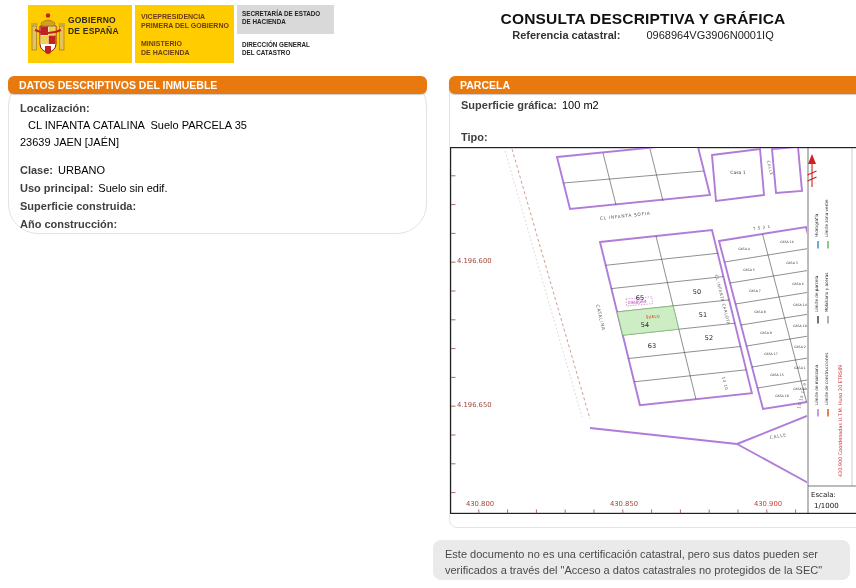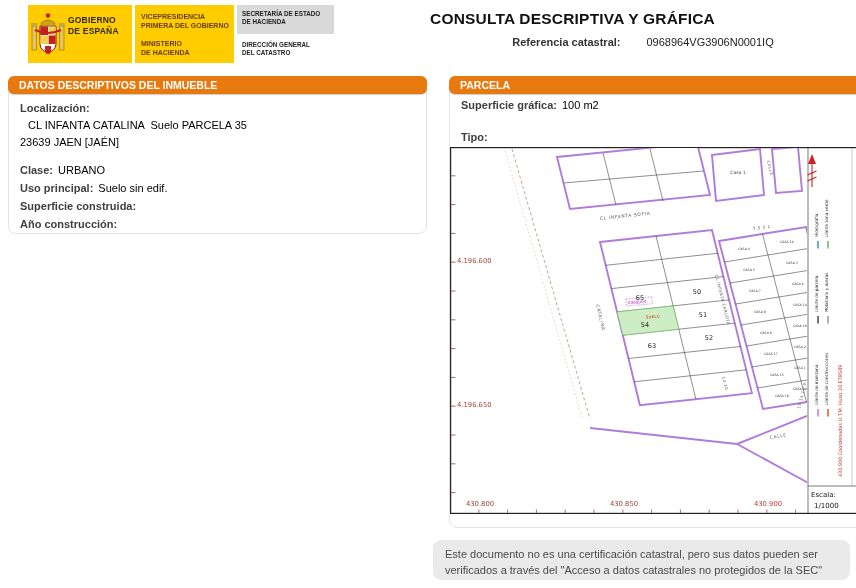--- a/index.html
+++ b/index.html
@@ -14,32 +14,32 @@
   .ybox2{left:107px;top:0;width:99px;height:58px;}
   .gobierno{position:absolute;left:40px;top:10px;font-size:8.5px;font-weight:bold;
             color:#2e2a20;line-height:11px;letter-spacing:.2px;}
   .vice{position:absolute;left:6px;top:7px;font-size:7px;font-weight:bold;color:#6a3b14;line-height:9px;}
   .mini{position:absolute;left:6px;top:34px;font-size:7px;font-weight:bold;color:#6a3b14;line-height:9px;}
   .gbox{position:absolute;left:209px;top:0;width:97px;height:29px;background:#d9d9d9;}
   .sec{position:absolute;left:5px;top:5px;font-size:6.3px;color:#222;line-height:8px;font-weight:bold;}
   .dir{position:absolute;left:214px;top:36px;font-size:6.3px;color:#222;line-height:8px;font-weight:bold;}
 
   
-  .titleblock{left:430px;top:8px;width:426px;}
+  .titleblock{left:430px;top:8px;width:426px;text-align:center;}
   .title{font-size:15.5px;font-weight:bold;color:#111;line-height:21px;letter-spacing:.2px;}
-  .refrow{margin-top:7px;font-size:11px;display:flex;justify-content:center;gap:26px;}
+  .refrow{font-size:11px;display:flex;justify-content:center;gap:26px;}
   .reflabel{font-weight:bold;color:#333;}
   .refvalue{color:#222;}
 
   
   .panel{border:1px solid #e3e3e3;border-radius:8px;background:#fff;}
   .orange-bar{position:absolute;left:-1px;top:-1px;right:-1px;height:12px;background:#e8790f;
       color:#fff;font-weight:bold;font-size:10.5px;border-radius:6px;padding:3px 0 3px 11px;
       box-shadow:0 1px 1px rgba(0,0,0,.2);}
-  .datos{left:8px;top:76px;width:417px;height:156px;}
+  .datos{left:8px;top:76px;width:417px;height:156px;border-radius:30px;}
   .parcela{left:432px;top:76px;width:419px;height:450px;margin-left:17px;}
   .row{position:absolute;left:11px;font-size:11px;white-space:pre;}
   .lbl{font-weight:bold;color:#3f3f3f;}
   .val{color:#000;margin-left:5px;}
 
   
   .footer{left:433px;top:540px;width:417px;height:40px;background:#eaeaea;border-radius:8px;
       color:#4a4a4a;font-size:11px;line-height:16px;padding:6px 12px;box-sizing:border-box;}
 
   

